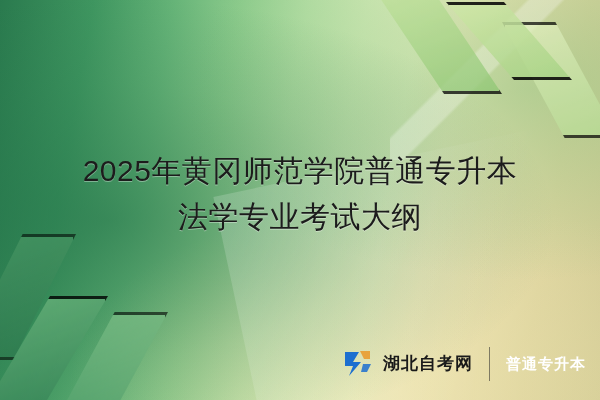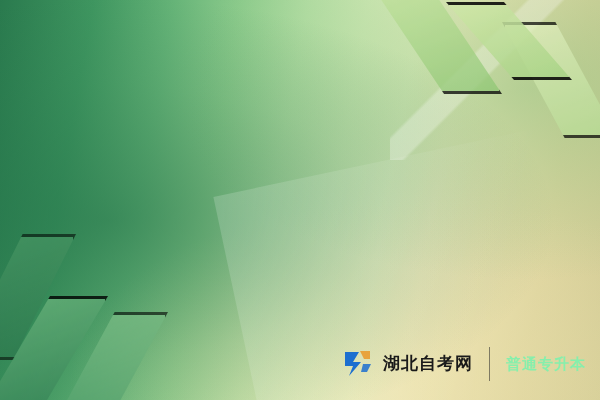--- a/index.html
+++ b/index.html
@@ -156,21 +156,21 @@
     margin-top: 3px;
   }
   .wm-divider {
     width: 1px;
     height: 34px;
     background: rgba(40,40,40,0.55);
     margin: 0 8px;
   }
   .wm-tag {
     font-size: 15px;
-    color: #86efac;
+    color: #ffffff;
     letter-spacing: 1px;
     font-weight: 700;
   }
 </style>
 </head>
 <body>
 
 <div id="banner">
 
   <div class="bg-base"></div>
@@ -180,20 +180,22 @@
   <div class="chev chev-c"></div>
   <div class="chev chev-a"></div>
   <div class="chev chev-b"></div>
 
   <div class="chev chev-f"></div>
   <div class="chev chev-d"></div>
   <div class="chev chev-e"></div>
 
   <div class="band"></div>
 
+  <div class="headline">2025年黄冈师范学院普通专升本
+法学专业考试大纲</div>
 
   <div class="watermark">
     <div class="wm-logo">
       <svg width="36" height="36" viewBox="0 0 36 36" aria-hidden="true">
         <path d="M6 6 L20 6 L14 16 L22 16 L10 30 L14 20 L6 20 Z" fill="#1c6fd0"></path>
         <path d="M21 5 L31 5 L31 13 L25 13 Z" fill="#e8a33d"></path>
         <path d="M24 18 L32 18 L28 26 L22 26 Z" fill="#1c6fd0" opacity="0.85"></path>
       </svg>
     </div>
     <div class="wm-text">

